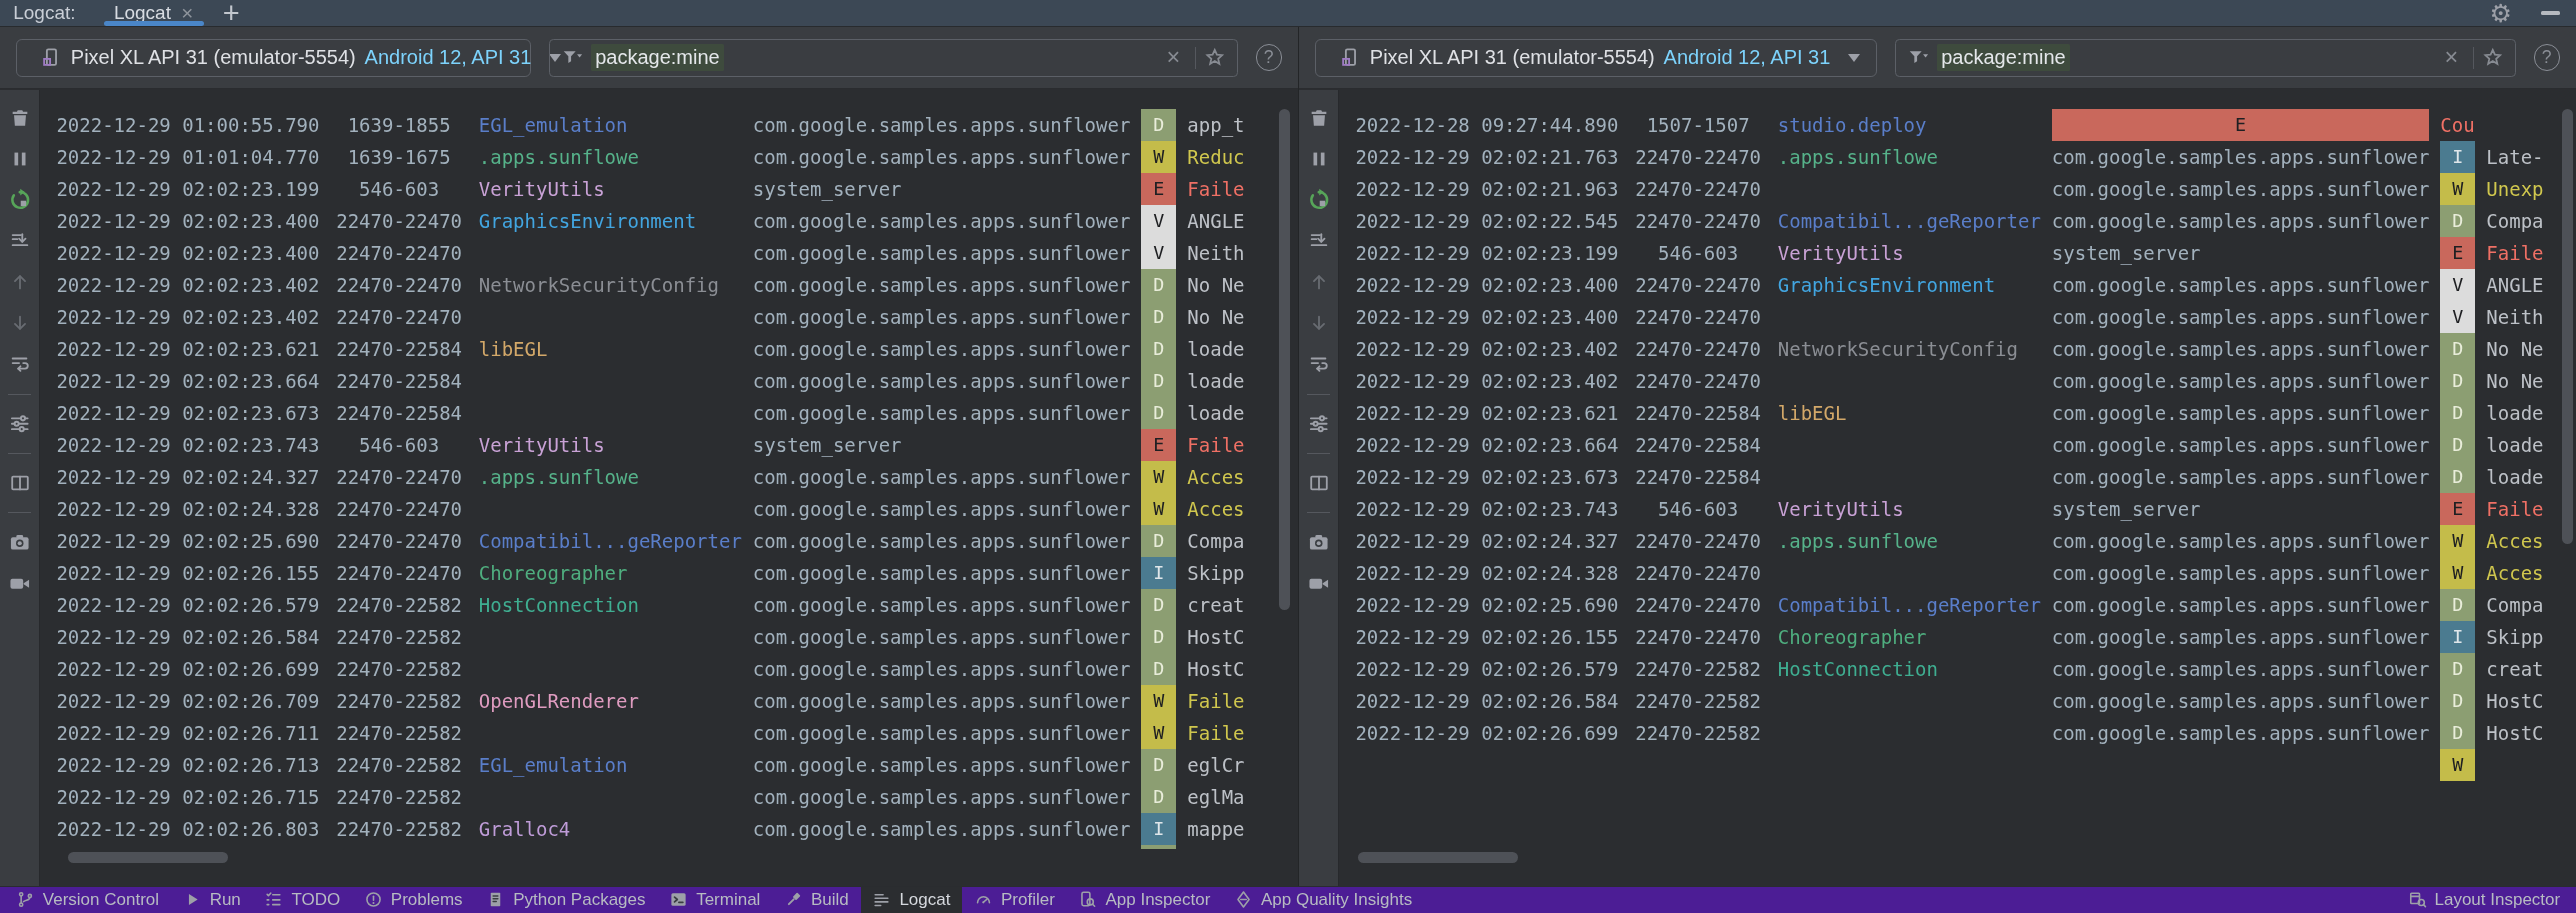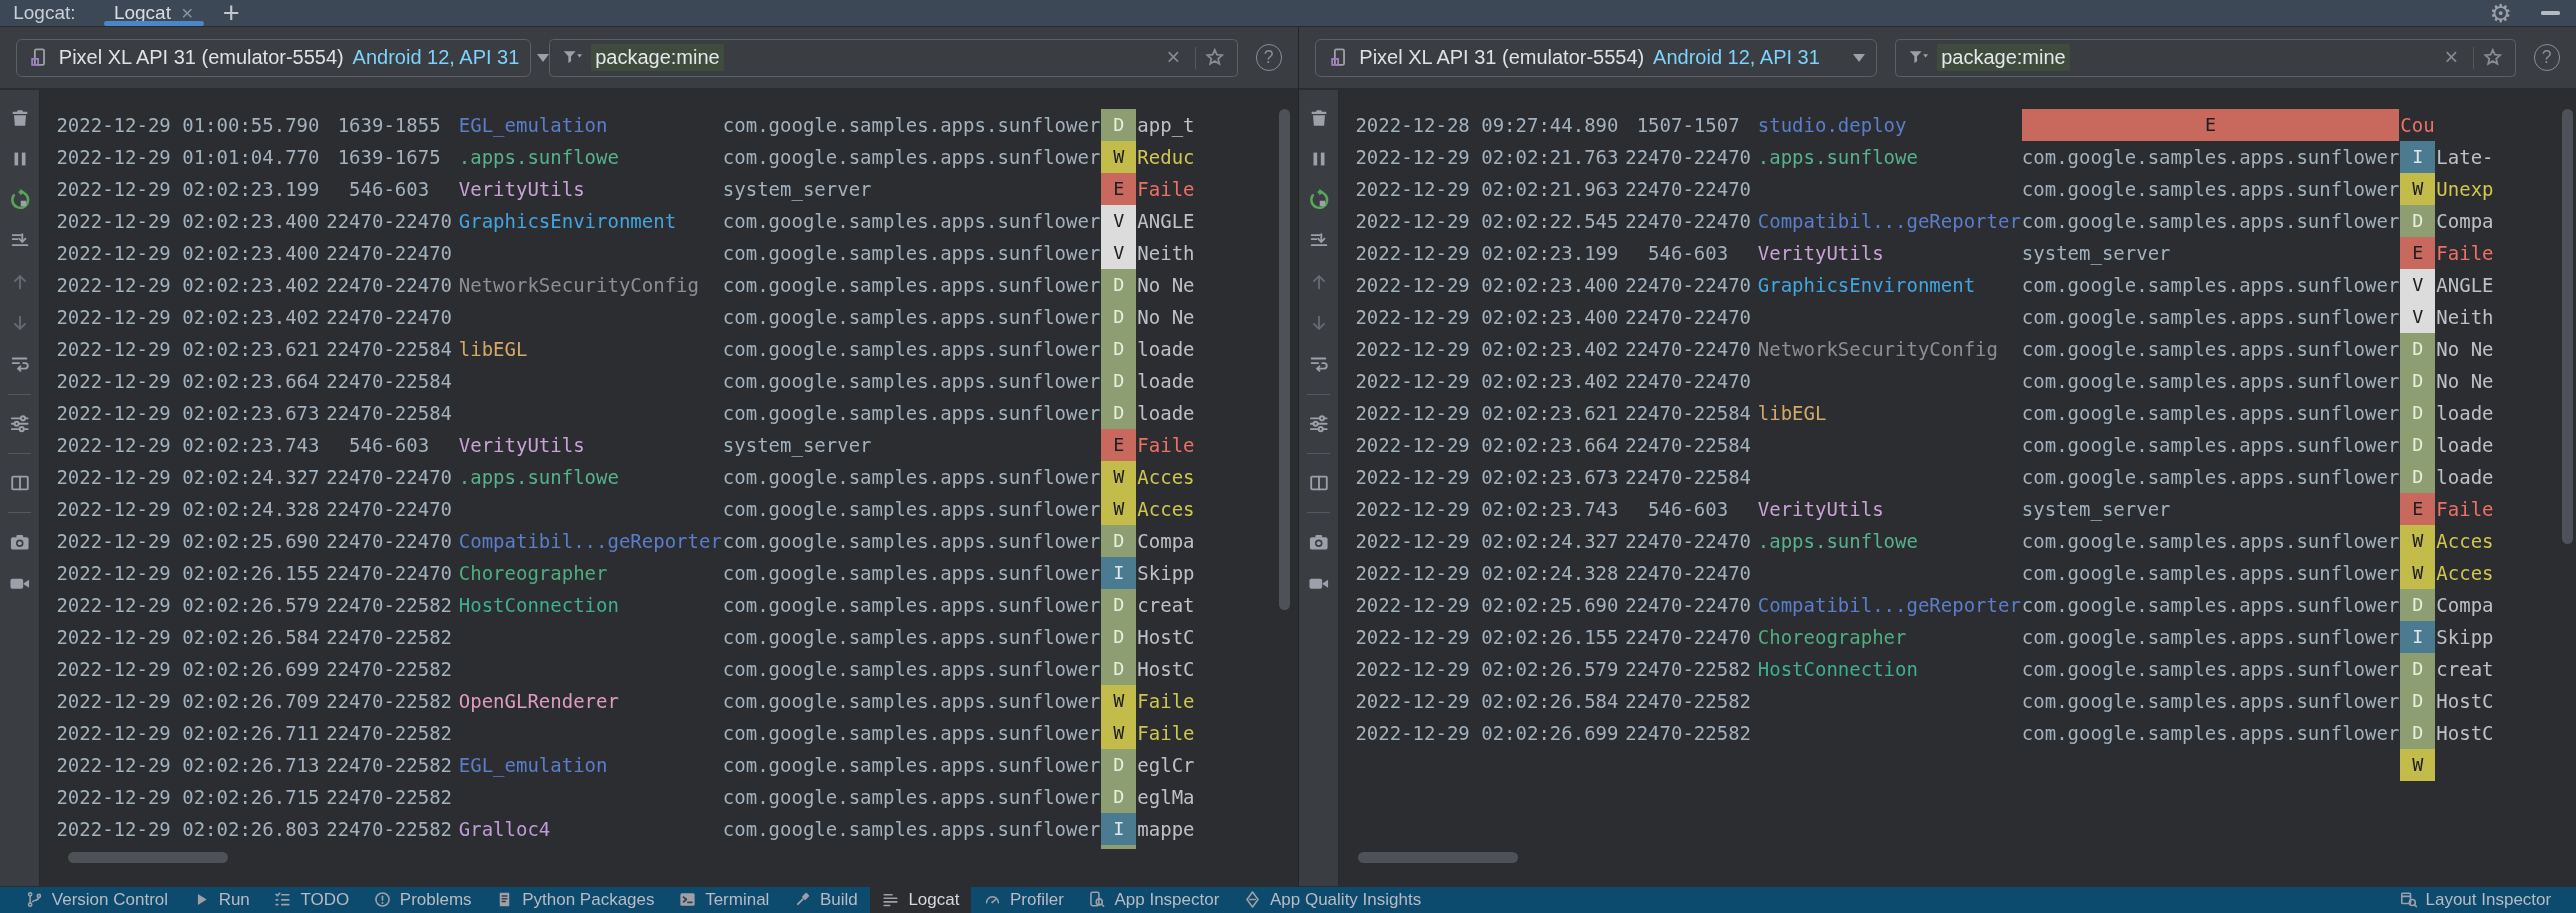--- a/index.html
+++ b/index.html
@@ -23,21 +23,21 @@
 
   
   .main { display:flex; height:859px; }
   .panel { position:relative; background:#2b2d30; }
   .panel.left  { width:1298px; }
   .panel.right { width:1278px; border-left:1.5px solid #232527; }
 
   .toolbar { height:62px; background:#3a3d41; border-bottom:0.7px solid #2a2c2f;
              display:flex; align-items:center; padding:0 16px; gap:17.6px; }
   .device-select { height:38px; border:1.5px solid #5c6067; border-radius:5.9px;
-                   display:flex; align-items:center; padding:0 11px; gap:8.8px; }
+                   display:flex; align-items:center; padding:0 23px; gap:8.8px; }
   .panel.left  .device-select { width:515px; }
   .panel.right .device-select { width:562px; }
   .device-name { color:#dfe1e5; font-size:20px; white-space:nowrap; }
   .device-api  { color:#7dd3fc; font-size:20px; white-space:nowrap; }
   .dd-spacer { flex:1; }
   .chev { width:0; height:0; border-left:6.6px solid transparent; border-right:6.6px solid transparent;
           border-top:8px solid #9da0a8; }
   .filter-box { flex:1; height:38px; border:1.5px solid #5c6067; border-radius:4.4px;
                 display:flex; align-items:center; padding:0 10.3px; gap:7.4px; }
   .filter-text { font-size:20px; color:#e4e7ea; background:#3e4b3d; padding:2.2px 4.4px;
@@ -54,37 +54,37 @@
                border-right:0.7px solid #27292c; display:flex; flex-direction:column;
                align-items:center; padding-top:16px; gap:17.6px; }
   .tool-icon { width:23.5px; height:23.5px; color:#9da0a8; display:flex; align-items:center;
                justify-content:center; }
   .tool-icon.dim { color:#686c72; }
   .strip-sep { width:23.5px; height:0.7px; background:#55585e; flex:0 0 auto; }
 
   .rows { position:absolute; left:41px; right:13.2px; top:0; bottom:37px; overflow:hidden;
           padding:19px 0 0 15.4px; }
   .logrow { display:grid; grid-template-columns:23ch 12ch 23ch 33ch 35px minmax(0,1fr);
-            column-gap:1px; height:32px; line-height:32px; white-space:pre;
+            column-gap:11px; height:32px; line-height:32px; white-space:pre;
             font-family:"DejaVu Sans Mono", monospace; font-size:19px; color:#a2b1bd; }
   .c-pid { text-align:center; }
   .c-tag, .c-package, .c-message { overflow:hidden; }
   .badge { text-align:center; font-size:18.4px; line-height:32px; }
   .sepcell { grid-column:1 / -1; color:#a2b1bd; }
 
   .vthumb { position:absolute; width:11px; border-radius:5.9px; background:#4e5157; }
   .hthumb { position:absolute; height:11px; border-radius:5.9px; background:#4e5157; }
   .panel.left  .vthumb { right:8px; top:19px;  height:501px; }
   .panel.right .vthumb { right:2.9px;  top:19px;  height:435px; }
   .panel.left  .hthumb { left:68px;  bottom:23.5px; width:160px; }
   .panel.right .hthumb { left:59px;  bottom:23.5px; width:160px; }
 
   
-  .statusbar { height:26.5px; background:#0c4a6e; border-top:0.7px solid #2a2c2f;
-               display:flex; align-items:stretch; padding:0 13px; }
+  .statusbar { height:26.5px; background:#4c1d95; border-top:0.7px solid #2a2c2f;
+               display:flex; align-items:stretch; padding:0 4px; }
   .sb-item { display:flex; align-items:center; gap:8px; padding:0 11.8px;
              color:#b7bbc2; font-size:17px; white-space:nowrap; }
   .sb-item.active { background:#2b2d30; color:#d6d9de; }
   .sb-icon { width:19px; height:19px; color:#9da0a8; display:flex; align-items:center;
              justify-content:center; }
   .sb-spacer { flex:1; }
 </style>
 </head>
 <body>
 

